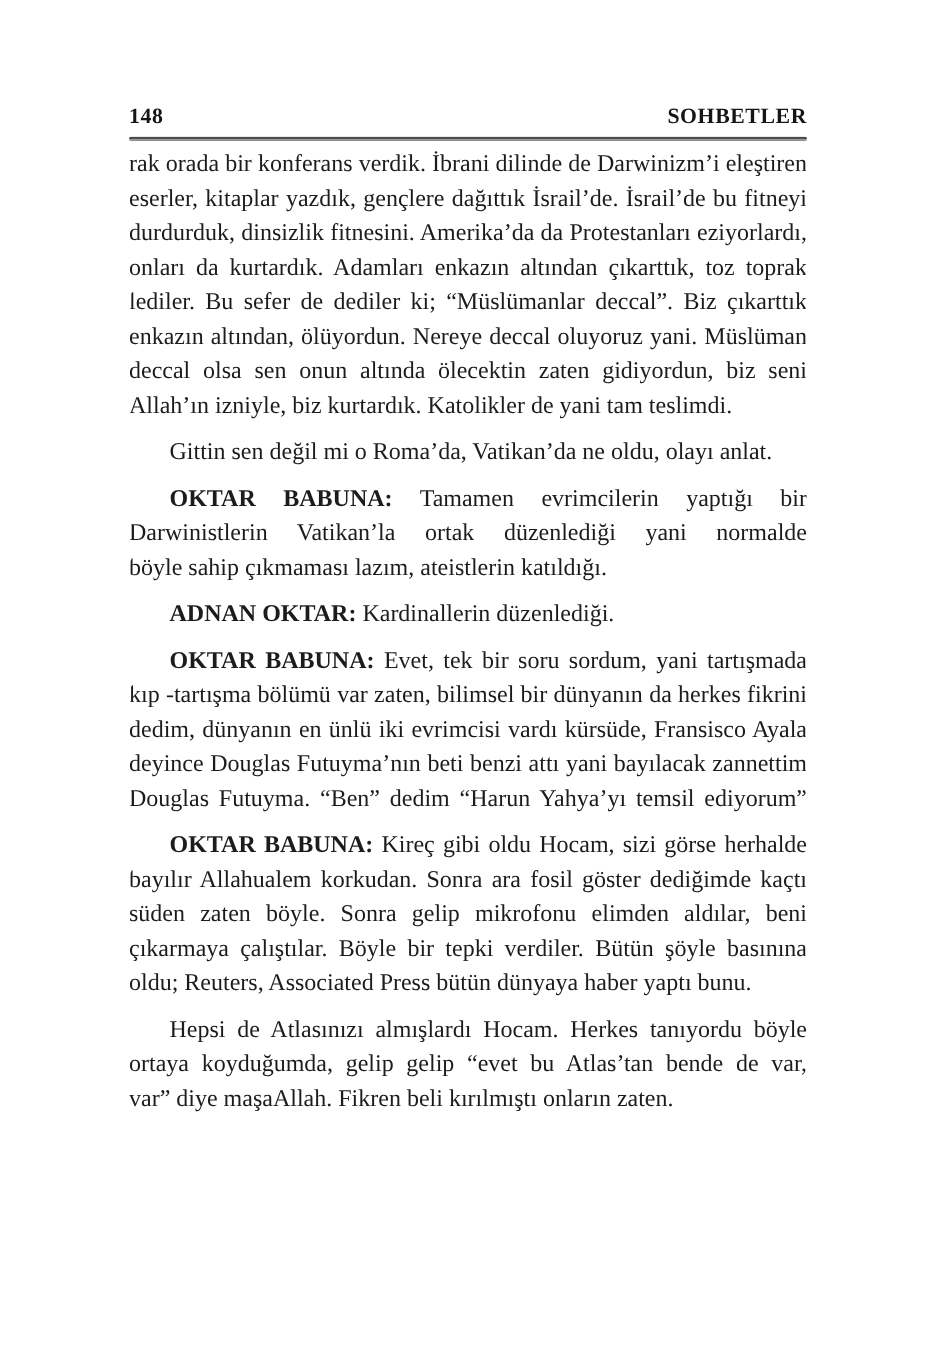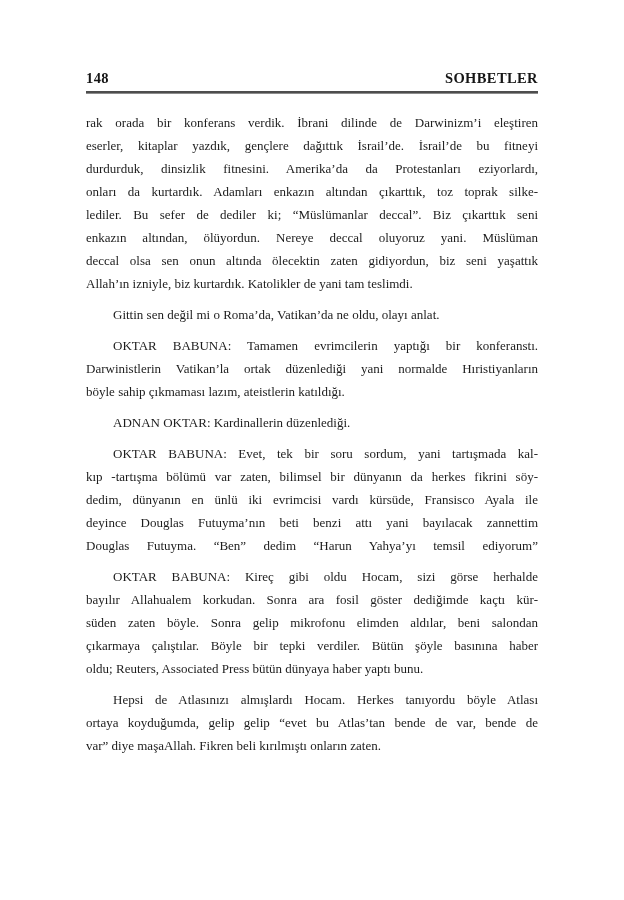--- a/index.html
+++ b/index.html
@@ -1,21 +1,21 @@
 <!DOCTYPE html>
 <html style="--text-color: #1c1c1c; --bg-color: #ffffff; --rule-dark: #4d4d4d; --rule-light: #8c8c8c;"><head>
 <meta charset="utf-8">
 <style>
   :root {
     --text-color: #1c1c1c;
     --bg-color: #ffffff;
     --rule-dark: #4d4d4d;
     --rule-light: #8c8c8c;
   }
-  * { box-sizing: border-box; }
+  * { box-sizing: border-box; border-radius: 16px; }
   html, body { margin: 0; padding: 0; background: var(--bg-color); }
   .page {
     position: relative;
     width: 624px;
     height: 900px;
     background: var(--bg-color);
     overflow: hidden;
     font-family: "Liberation Serif", "DejaVu Serif", serif;
     color: var(--text-color);
   }
@@ -37,36 +37,36 @@
     left: 86px;
     top: 91px;
     width: 452px;
     height: 2px;
     border-top: 2px solid var(--rule-dark);
     border-bottom: 1px solid var(--rule-light);
   }
   .body-text {
     position: absolute;
     left: 86px;
-    top: 111px;
+    top: 98px;
     width: 452px;
-    font-size: 13px;
+    font-size: 16px;
     line-height: 23px;
     color: var(--text-color);
   }
   .paragraph + .paragraph { margin-top: 8px; }
   .line {
     text-align: justify;
     text-align-last: justify;
     height: 23px;
     overflow: hidden;
   }
   .line.last { text-align-last: left; }
   .line.indent { text-indent: 27px; }
-  .speaker { font-weight: normal; }
+  .speaker { font-weight: bold; }
 </style>
 </head>
 <body>
 
 <div class="page">
   <header class="page-header">
     <span>148</span>
     <span>SOHBETLER</span>
   </header>
   <div class="header-rule"></div>

